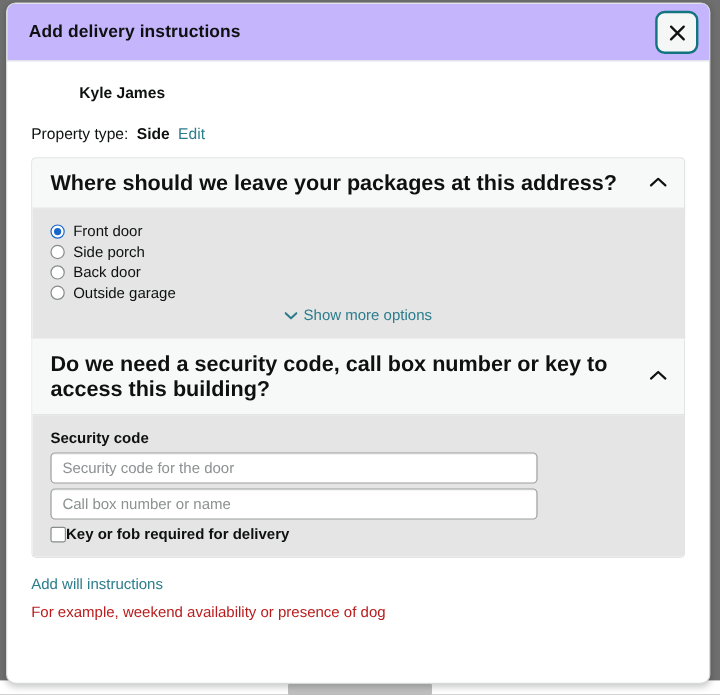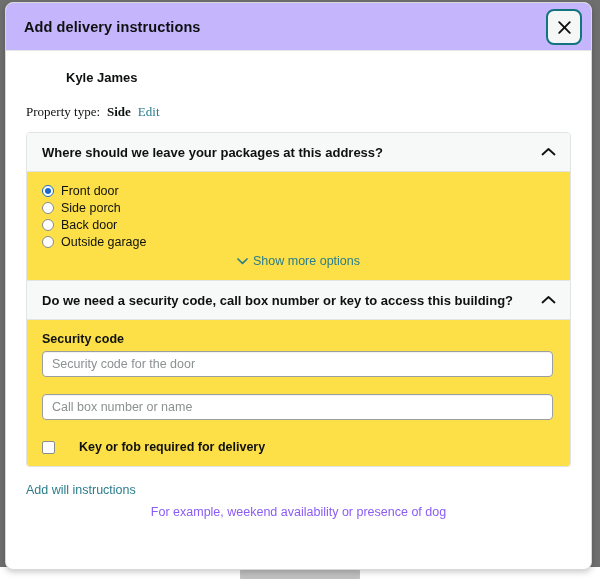--- a/index.html
+++ b/index.html
@@ -85,21 +85,20 @@
     margin: 3px 0 0 0;
     padding-left: 40px;
   }
   .property-row {
     margin: 19px 0 12px 0;
     font-size: 13px;
     color: #0f1111;
     display: flex;
     align-items: baseline;
     gap: 7px;
-    font-family: Liberation Serif, serif;
   }
   .property-label { color: #0f1111; }
   .property-value { font-weight: bold; }
   .link {
     color: #2b7d8c;
     cursor: pointer;
     text-decoration: none;
   }
 
   .panel {
@@ -114,27 +113,27 @@
   .panel-header {
     background: #f7f8f8;
     border-bottom: 1px solid #e2e4e4;
     padding: 10px 14px 10px 15px;
     display: flex;
     align-items: center;
     justify-content: space-between;
     cursor: pointer;
   }
   .panel-header-title {
-    font-size: 13px;
+    font-size: 18px;
     font-weight: bold;
     color: #0f1111;
   }
   .chev { flex: none; }
 
-  .panel-body { padding: 12px 15px 12px 15px; background: #fde047; }
+  .panel-body { padding: 12px 15px 12px 15px; background: #e5e5e5; }
 
   .radio-row {
     display: flex;
     align-items: center;
     gap: 7px;
     margin-bottom: 3px;
     cursor: pointer;
   }
   .radio {
     width: 12px; height: 12px;
@@ -169,40 +168,40 @@
     justify-content: center;
   }
 
   .field-label {
     font-size: 12.5px;
     font-weight: bold;
     color: #0f1111;
     margin-bottom: 5px;
   }
   .text-input {
-    width: 511px;
+    width: 406px;
     height: 26px;
     border: 1px solid #9b9f9f;
     border-radius: 4px;
     padding: 0 9px;
     font-size: 12.5px;
     font-family: "Liberation Sans", sans-serif;
     color: #0f1111;
     background: #fff;
     outline: none;
     box-shadow: 0 1px 1px rgba(15,17,17,.06) inset;
   }
   .text-input::placeholder { color: #8c9191; }
-  .field-block { margin-bottom: 17px; }
+  .field-block { margin-bottom: 4px; }
 
   .check-row {
     display: flex;
     align-items: flex-end;
-    gap: 24px;
-    margin-top: 20px;
+    gap: 0;
+    margin-top: 5px;
     cursor: pointer;
   }
   .checkbox {
     width: 13px; height: 13px;
     border: 1px solid #888c8c;
     border-radius: 2px;
     background: #fff;
     flex: none;
   }
   .check-label {
@@ -213,23 +212,22 @@
 
   .footer-links { margin-top: 13px; }
   .add-more {
     font-size: 12.5px;
     color: #2b7d8c;
     cursor: pointer;
     display: inline-block;
   }
   .example-text {
     font-size: 12.5px;
-    color: #8b5cf6;
+    color: #b91c1c;
     margin-top: 7px;
-    text-align: center;
   }
   .disclaimer {
     font-size: 11.5px;
     font-style: italic;
     color: #565959;
     margin-top: 26px;
   }
 </style>
 </head>
 <body>

